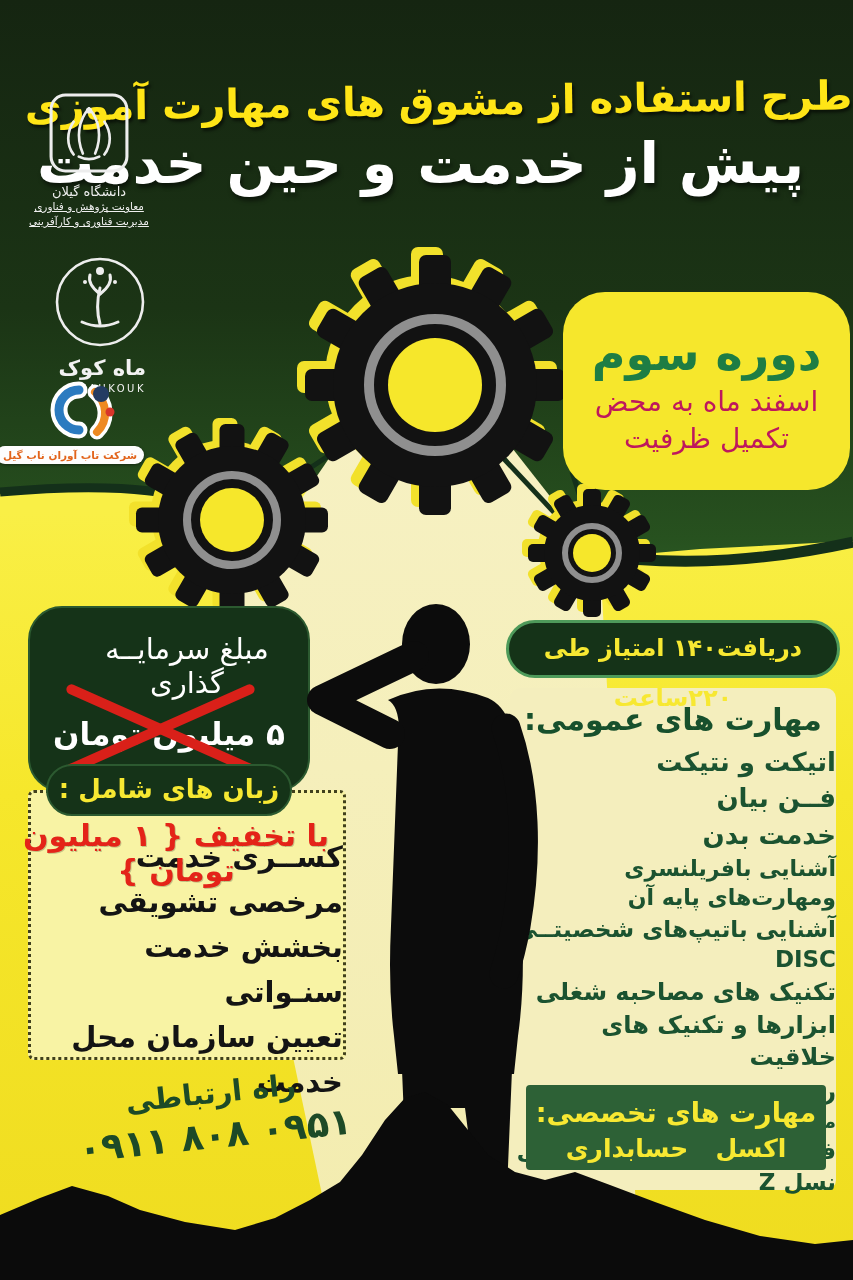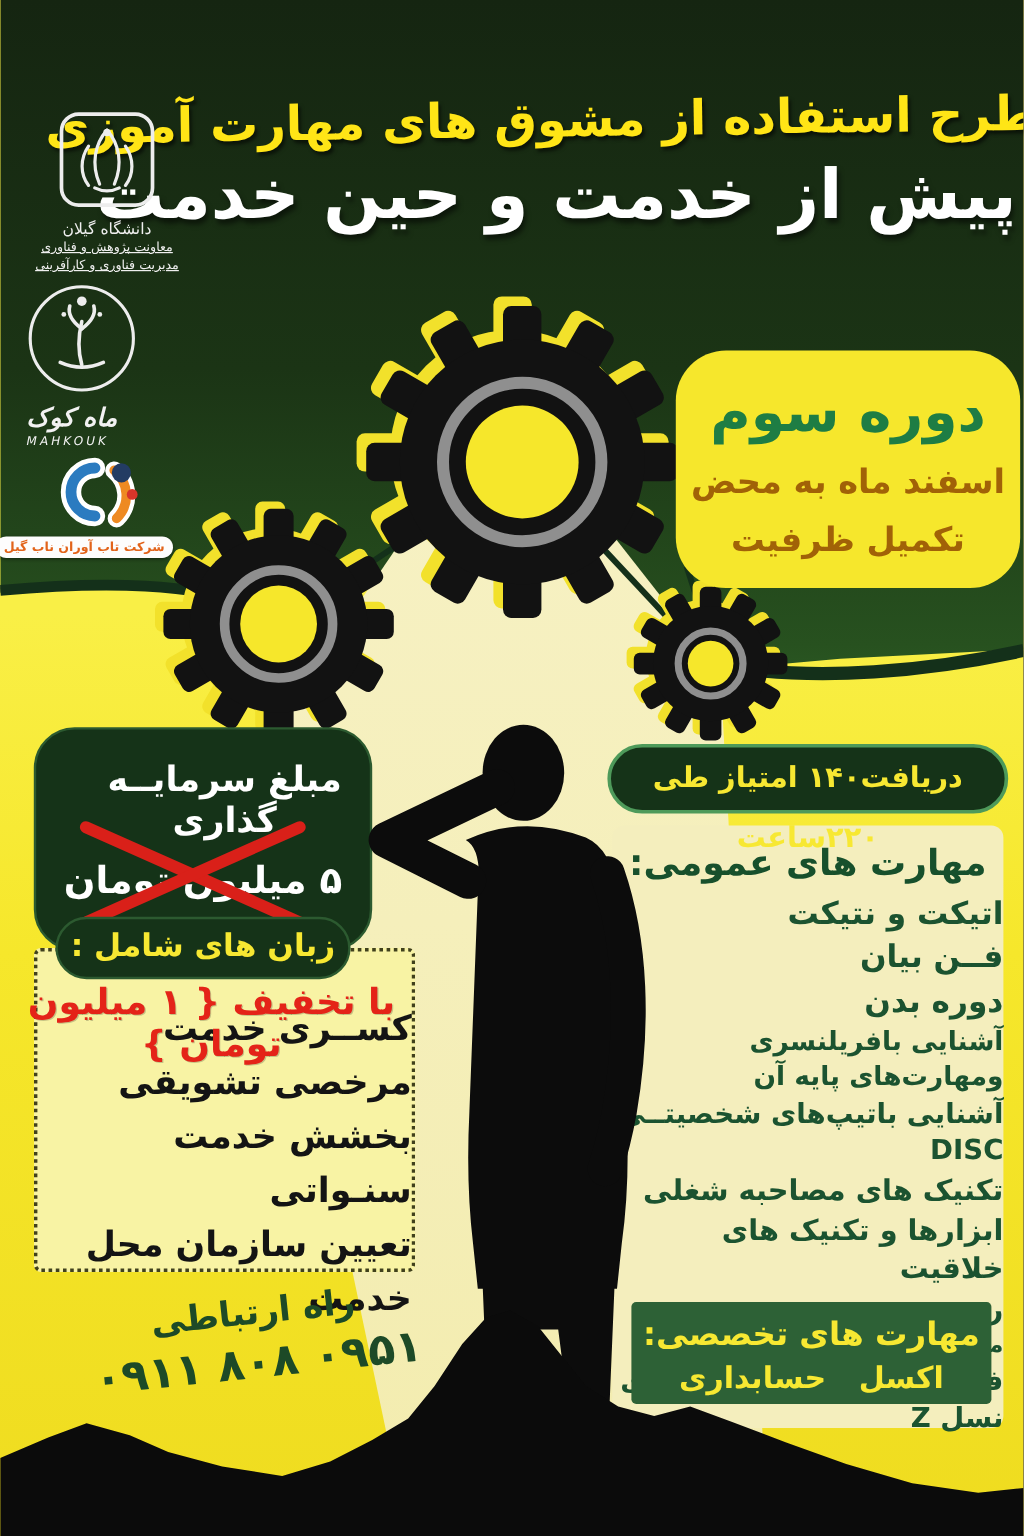--- a/index.html
+++ b/index.html
@@ -16,51 +16,51 @@
     z-index:1; }
   .bg-pale { position:absolute; inset:0;
     background:linear-gradient(180deg,#f8f3cb 0%,#f5efbb 60%,#f3ecae 100%);
     clip-path:polygon(418px 328px,205px 640px,340px 1280px,640px 1280px,600px 560px);
     z-index:2; }
 
   
   .art { position:absolute; inset:0; z-index:3; }
 
   
-  .title { position:absolute; top:78px; left:0; right:0; text-align:right; z-index:4; }
+  .title { position:absolute; top:78px; left:0; right:0; text-align:center; z-index:4; }
   .title .t1 { font-size:40px; font-weight:bold; color:#ffe516;
                transform:translateX(12px) rotate(-0.8deg);
                text-shadow:2px 3px 3px rgba(0,0,0,.55); }
   .title .t2 { font-size:57px; font-weight:bold; color:#ffffff; margin-top:6px;
                transform:translateX(-6px); text-shadow:2px 4px 4px rgba(0,0,0,.5); }
 
   
   .logo-uni { left:24px; top:92px; width:130px; text-align:center; color:#efefef; z-index:4; }
   .logo-uni .emblem { width:82px; height:82px; }
   .logo-uni .l1 { font-size:13px; margin-top:6px; }
   .logo-uni .l2, .logo-uni .l3 { font-size:10.5px; line-height:15px;text-decoration:underline; }
-  .logo-mahkouk { left:22px; top:236px; width:124px; text-align:left; color:#f2f2f2; z-index:4;font-style:italic; }
+  .logo-mahkouk { left:22px; top:256px; width:124px; text-align:right; color:#f2f2f2; z-index:4; }
   .logo-mahkouk .fa { font-size:21px; font-weight:bold; margin-top:4px; }
   .logo-mahkouk .en { font-size:10px; letter-spacing:2.5px; margin-top:3px; }
   .logo-company { left:20px; top:380px; width:124px; text-align:center; z-index:4; }
   .logo-company .pill { display:inline-block; background:#fdfdfd; border-radius:10px;
     padding:3px 7px; font-size:10.5px; font-weight:bold; color:#e2641b; white-space:nowrap;
     box-shadow:0 1px 3px rgba(0,0,0,.45); margin-top:2px; }
 
   
   .session { left:563px; top:292px; width:287px; height:198px; background:#f6e72c;
     border-radius:42px; z-index:5; display:flex; flex-direction:column; justify-content:center;
     align-items:center; text-align:center; padding:12px 8px; }
   .session .s1 { font-size:46px; font-weight:bold; color:#1e7d44; }
-  .session .s2, .session .s3 { font-size:28px; font-weight:bold; color:#a16207; margin-top:15px; }
+  .session .s2, .session .s3 { font-size:28px; font-weight:normal; color:#be185d; margin-top:4px; }
 
   
   .invest { left:28px; top:606px; width:282px; height:186px; background:#153318;
     border:2px solid #2c5a30; border-radius:34px; z-index:5; text-align:center; color:#fff; }
-  .invest .i1 { font-size:29px; font-weight:bold; margin-top:24px;padding-left:36px; }
+  .invest .i1 { font-size:29px; font-weight:normal; margin-top:24px;padding-left:36px; }
   .invest .i2 { font-size:31px; font-weight:bold; margin-top:16px; }
   .invest .xbar { position:absolute; left:28px; top:116px; width:205px; height:10px;
     background:#d92019; border-radius:5px; }
   .invest .xbar.a { transform:rotate(24deg); }
   .invest .xbar.b { transform:rotate(-24deg); }
 
   .discount { left:0; top:818px; width:352px; text-align:center; font-size:30px;
     font-weight:bold; color:#e42318; z-index:6; text-shadow:1px 1px 0 rgba(0,0,0,.2); }
 
   
@@ -266,21 +266,21 @@
     <div class="it">بخشش خدمت سنـواتی</div>
     <div class="it">تعیین سازمان محل خدمت</div>
   </div>
   <div class="abs inc-pill">زبان های شامل :</div>
 
   <div class="abs skills">
     <div class="hdr">مهارت های عمومی:</div>
     <div class="gs">
       <div>اتیکت و نتیکت</div>
       <div>فــن بیان</div>
-      <div>دوره بدن</div>
+      <div>خدمت بدن</div>
       <div>آشنایی بافریلنسری ومهارت‌های پایه آن</div>
       <div>آشنایی باتیپ‌های شخصیتــی DISC</div>
       <div>تکنیک های مصاحبه شغلی</div>
       <div>ابزارها و تکنیک های خلاقیت</div>
       <div>رزومه نویسی</div>
       <div>مقالــه نویسی</div>
       <div>فرصت های کار آفرینی برای نسل Z</div>
     </div>
   </div>
   <div class="abs pts-pill">دریافت۱۴۰ امتیاز طی ۲۲۰ساعت</div>

